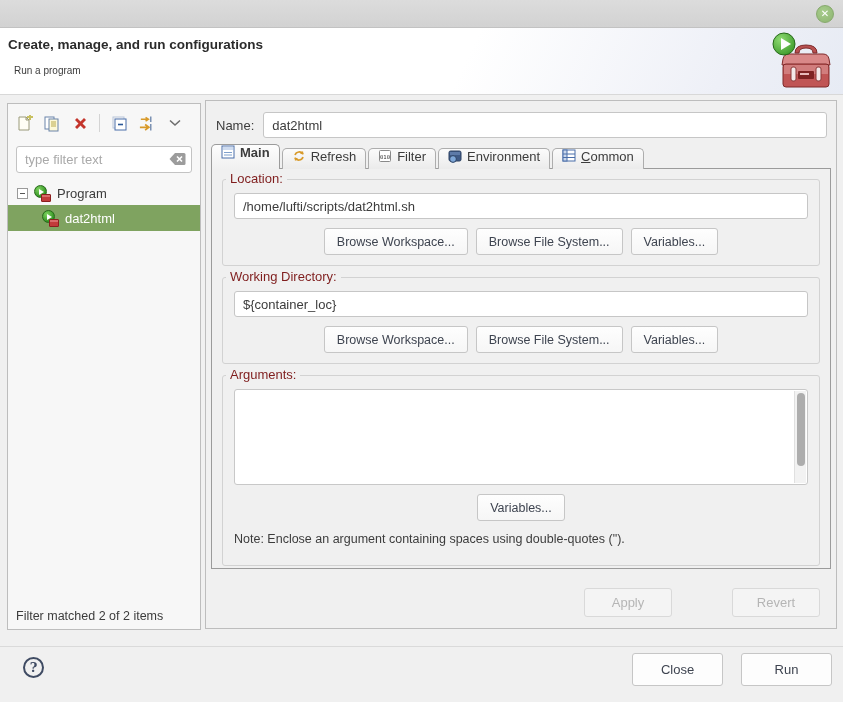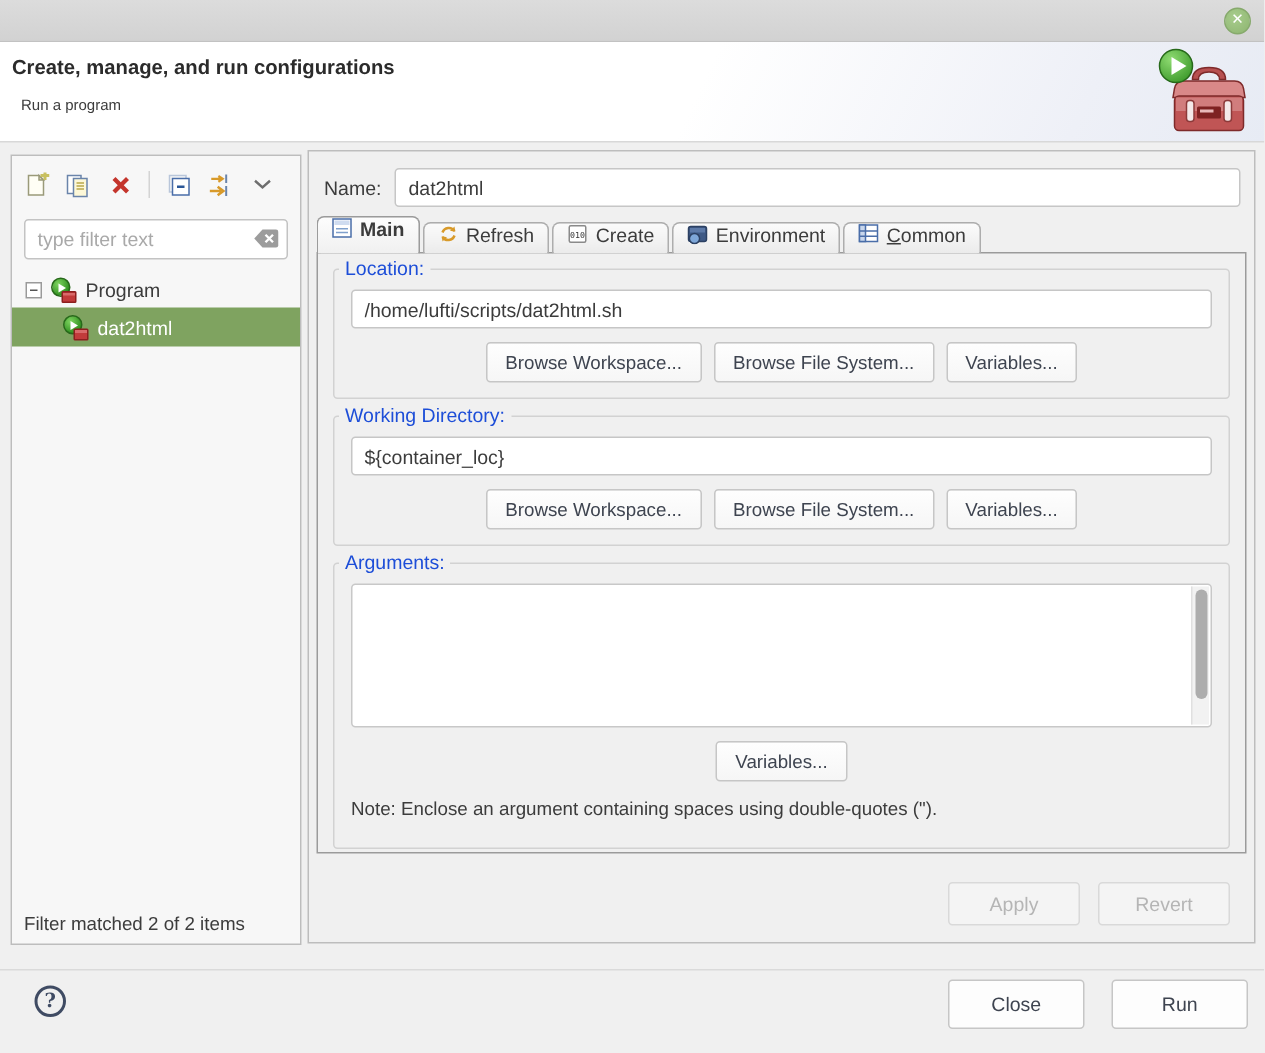--- a/index.html
+++ b/index.html
@@ -61,35 +61,35 @@
   .tab { height:21px; padding:0 9px; display:flex; gap:5px; margin-right:2px;
     background:linear-gradient(#fbfbfb,#ebebeb); border:1px solid #adadad; border-bottom:none;
     border-radius:5px 5px 0 0; font-size:13px; cursor:pointer; white-space:nowrap; }
   .tab.selected { height:25px; background:linear-gradient(#fdfdfd,#f0f0f0); border-color:#9b9b9b; font-weight:bold; }
   .u-first::first-letter { text-decoration:underline; }
 
   .tabfolder { position:absolute; left:5px; right:5px; top:67px; bottom:59px;
     border:1px solid #9b9b9b; background:#f0f0f0; padding:10px 10px 0 10px; z-index:1; }
 
   .group { position:relative; border:1px solid #d2d2d2; border-radius:3px; padding:13px 11px 10px 11px; margin-bottom:11px; }
-  .group-label { position:absolute; top:-9px; left:3px; background:#f0f0f0; padding:0 4px; font-size:13px; color:#1d4ed8; }
+  .group-label { position:absolute; top:-9px; left:3px; background:#f0f0f0; padding:0 4px; font-size:13px; color:#7f1d1d; }
   .btn-row { display:flex; justify-content:center; gap:8px; margin-top:9px; }
   .push-btn { height:27px; padding:0 12px; background:linear-gradient(#fefefe,#f6f6f6);
     border:1px solid #c6c6c6; border-radius:3px; font-family:"Liberation Sans",sans-serif;
     font-size:12.5px; color:#3e4450; cursor:pointer; white-space:nowrap; }
 
   .args-box { position:relative; height:96px; background:#fff; border:1px solid #c8c8c8; border-radius:3px; overflow:hidden; }
   .args-text { position:absolute; inset:2px 14px 2px 6px; font-family:"Liberation Sans",sans-serif; font-size:13px; color:#3c3c3c; }
   .vscroll { position:absolute; top:1px; bottom:1px; right:1px; width:12px; background:#f2f2f2; border-left:1px solid #e0e0e0; }
   .vthumb { position:absolute; top:2px; left:2px; width:8px; height:79%; background:#adadad; border-radius:4px; }
   .note { margin-top:11px; margin-bottom:9px; font-size:12.5px; color:#3c3c3c; }
 
   .apply-row { position:absolute; right:16px; bottom:11px; display:flex; gap:12px; }
   .push-btn.disabled { color:#b5b5b5; background:#f4f4f4; border-color:#d9d9d9; cursor:default; }
-  .apply-row .push-btn { height:29px; min-width:88px; font-size:13px; }
+  .apply-row .push-btn { height:29px; min-width:88px; font-size:13px;margin-left:48px; }
 
   
   .footer { position:absolute; left:0; right:0; top:646px; height:56px; background:#f0f0f0; border-top:1px solid #dadada; }
   .help-btn { position:absolute; left:23px; top:10px; width:21px; height:21px; border:2px solid #3f4b63;
     border-radius:50%; color:#3f4b63; font-weight:bold; font-size:13px; display:flex; align-items:center;
     justify-content:center; cursor:pointer; background:transparent; font-family:"DejaVu Serif", serif; }
   .footer-btns { position:absolute; right:11px; top:6px; display:flex; gap:18px; }
   .footer-btns .push-btn { height:33px; min-width:91px; font-size:13px; background:#fdfdfd; }
 </style>
 </head>
@@ -224,21 +224,21 @@
             <path d="M11 2 l0.5 3.5 -3.5 -0.7 Z" fill="#d89a2a"></path>
             <path d="M3 12 l-0.5 -3.5 3.5 0.7 Z" fill="#d89a2a"></path>
           </svg>
         <span>Refresh</span>
       </div>
       <div class="tab">
         <svg width="14" height="14" viewBox="0 0 14 14">
             <rect x="1.5" y="1.5" width="11" height="11" rx="1" fill="#fff" stroke="#8a8a8a"></rect>
             <text x="7" y="9.5" font-size="5.5" font-family="monospace" fill="#333" text-anchor="middle">010</text>
           </svg>
-        <span>Create</span>
+        <span>Filter</span>
       </div>
       <div class="tab">
         <svg width="14" height="14" viewBox="0 0 14 14">
             <rect x="1" y="2" width="12" height="10" rx="1.5" fill="#3f5a86" stroke="#2c4163"></rect>
             <rect x="2" y="3" width="10" height="3" fill="#5d7aa8"></rect>
             <circle cx="5" cy="10" r="3.4" fill="#7ea7d8" stroke="#2c4163"></circle>
           </svg>
         <span>Environment</span>
       </div>
       <div class="tab">

